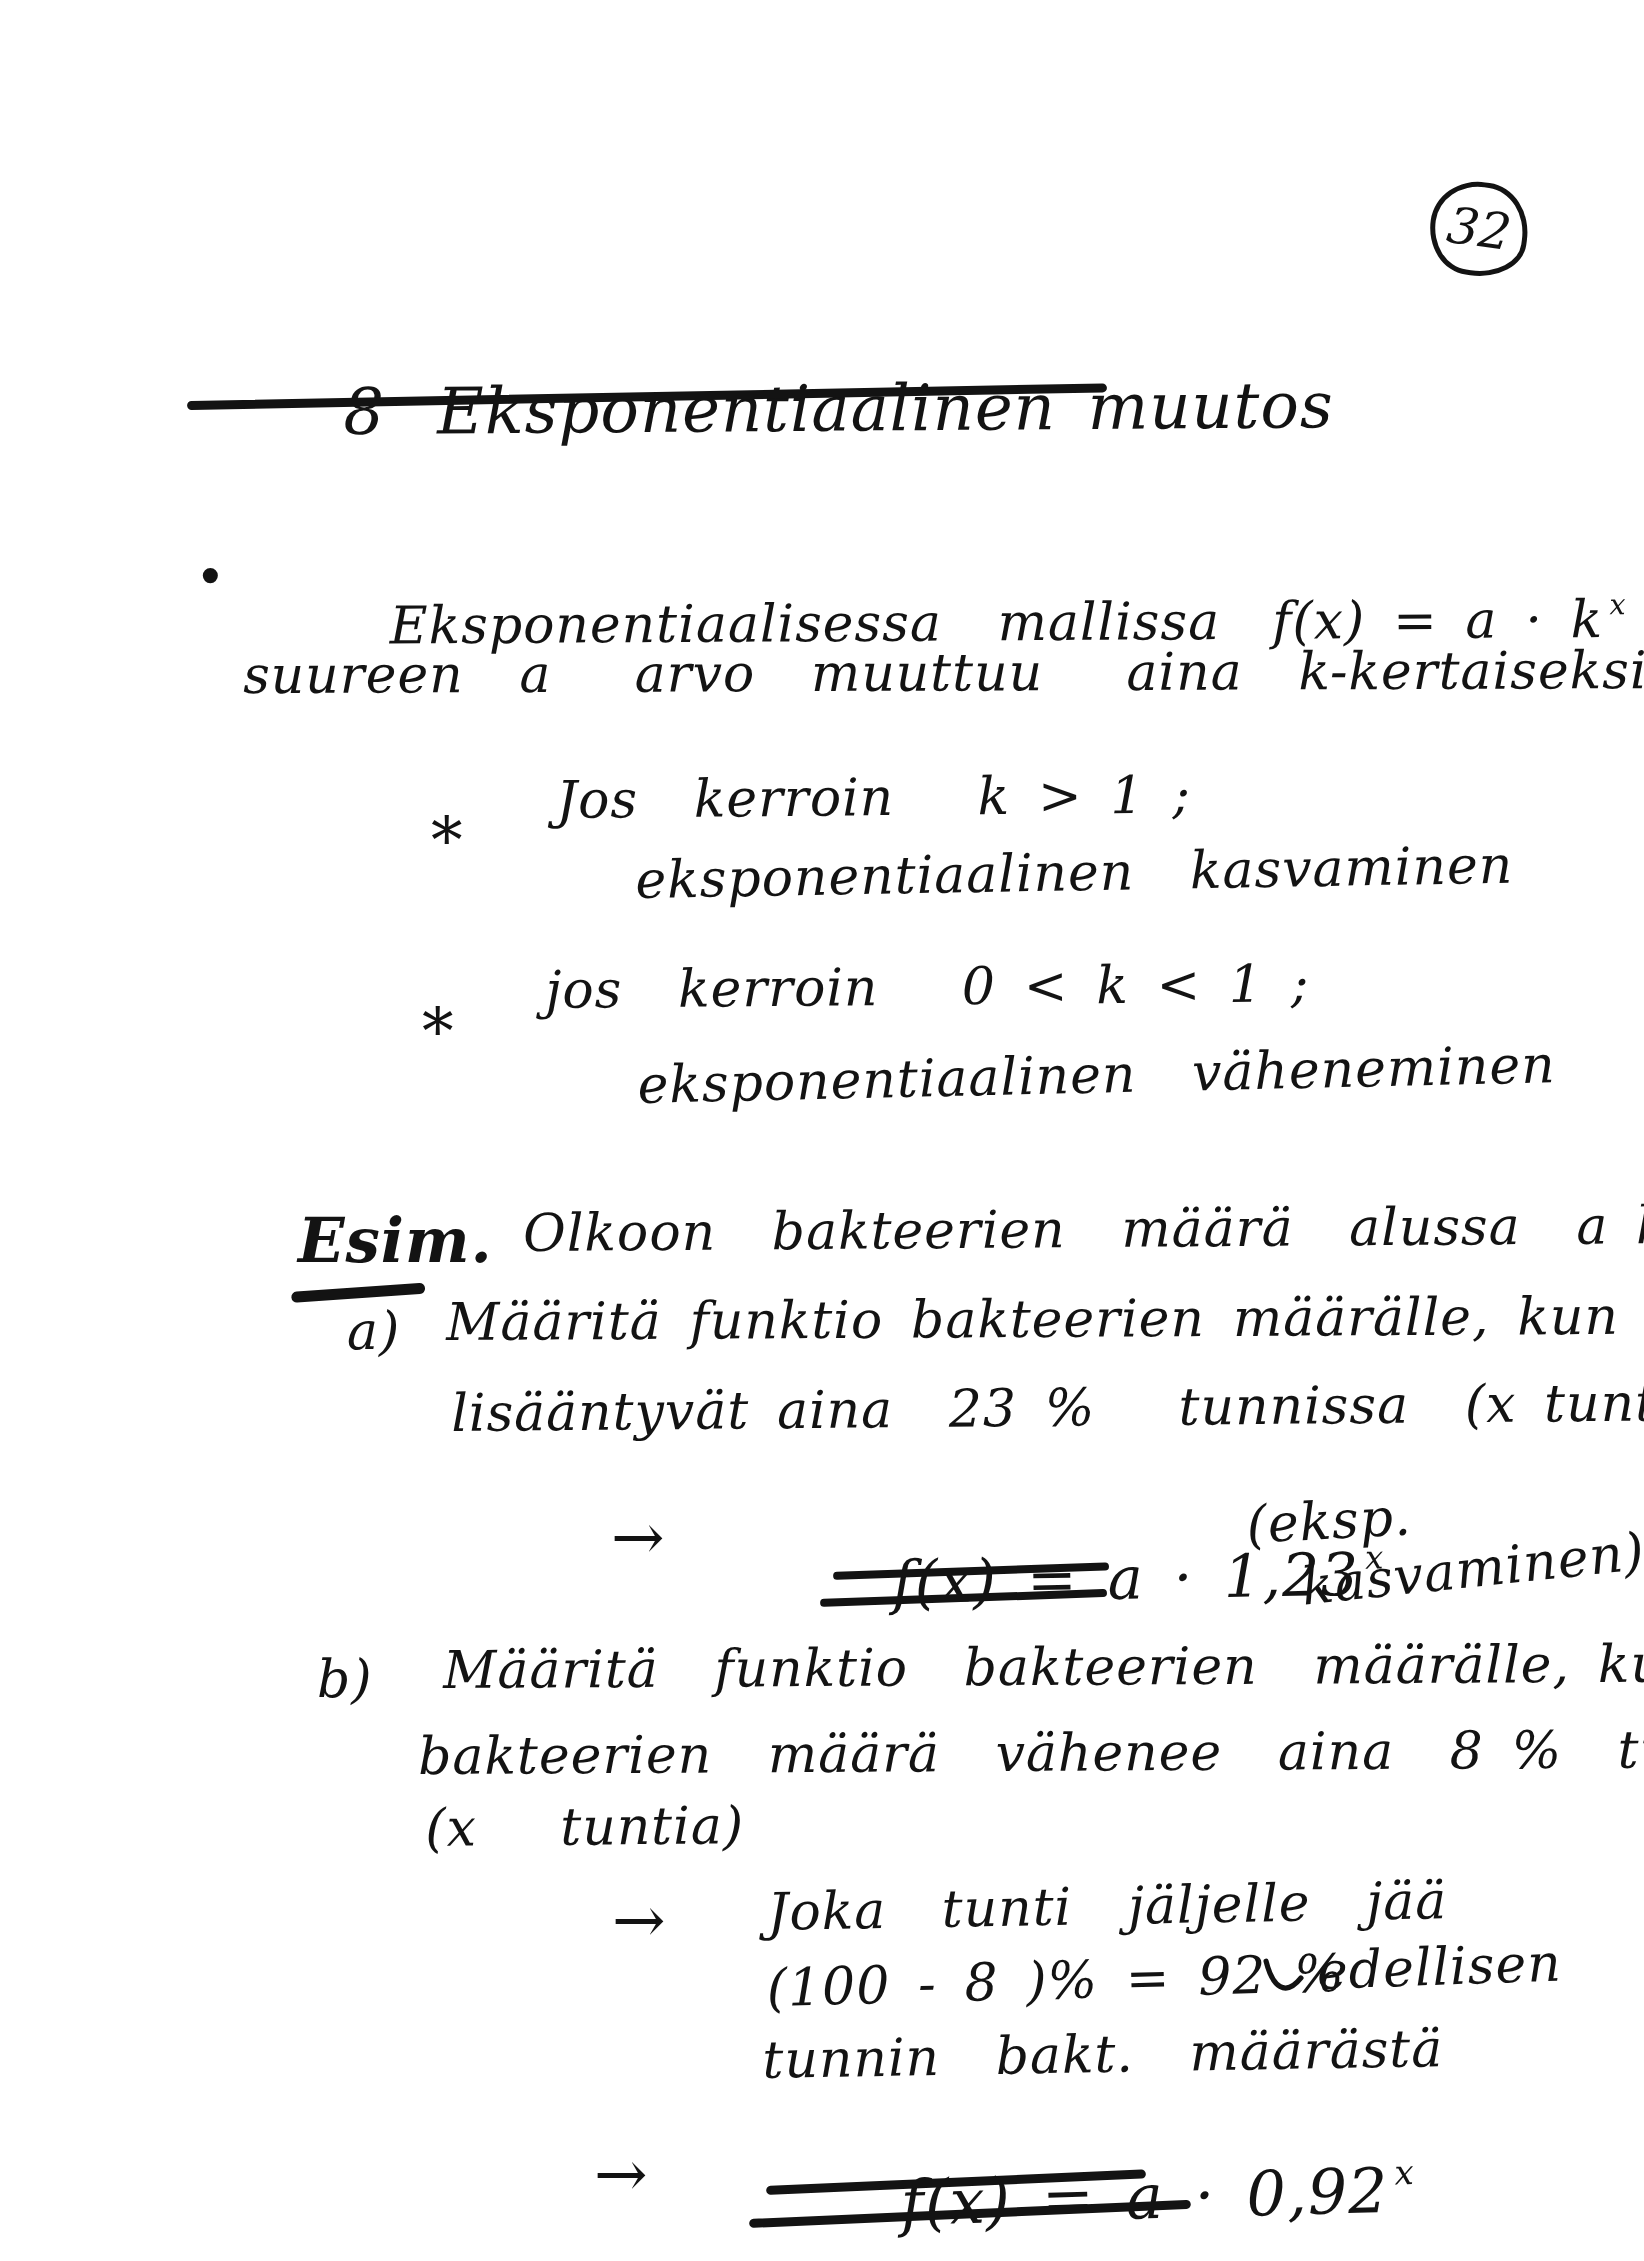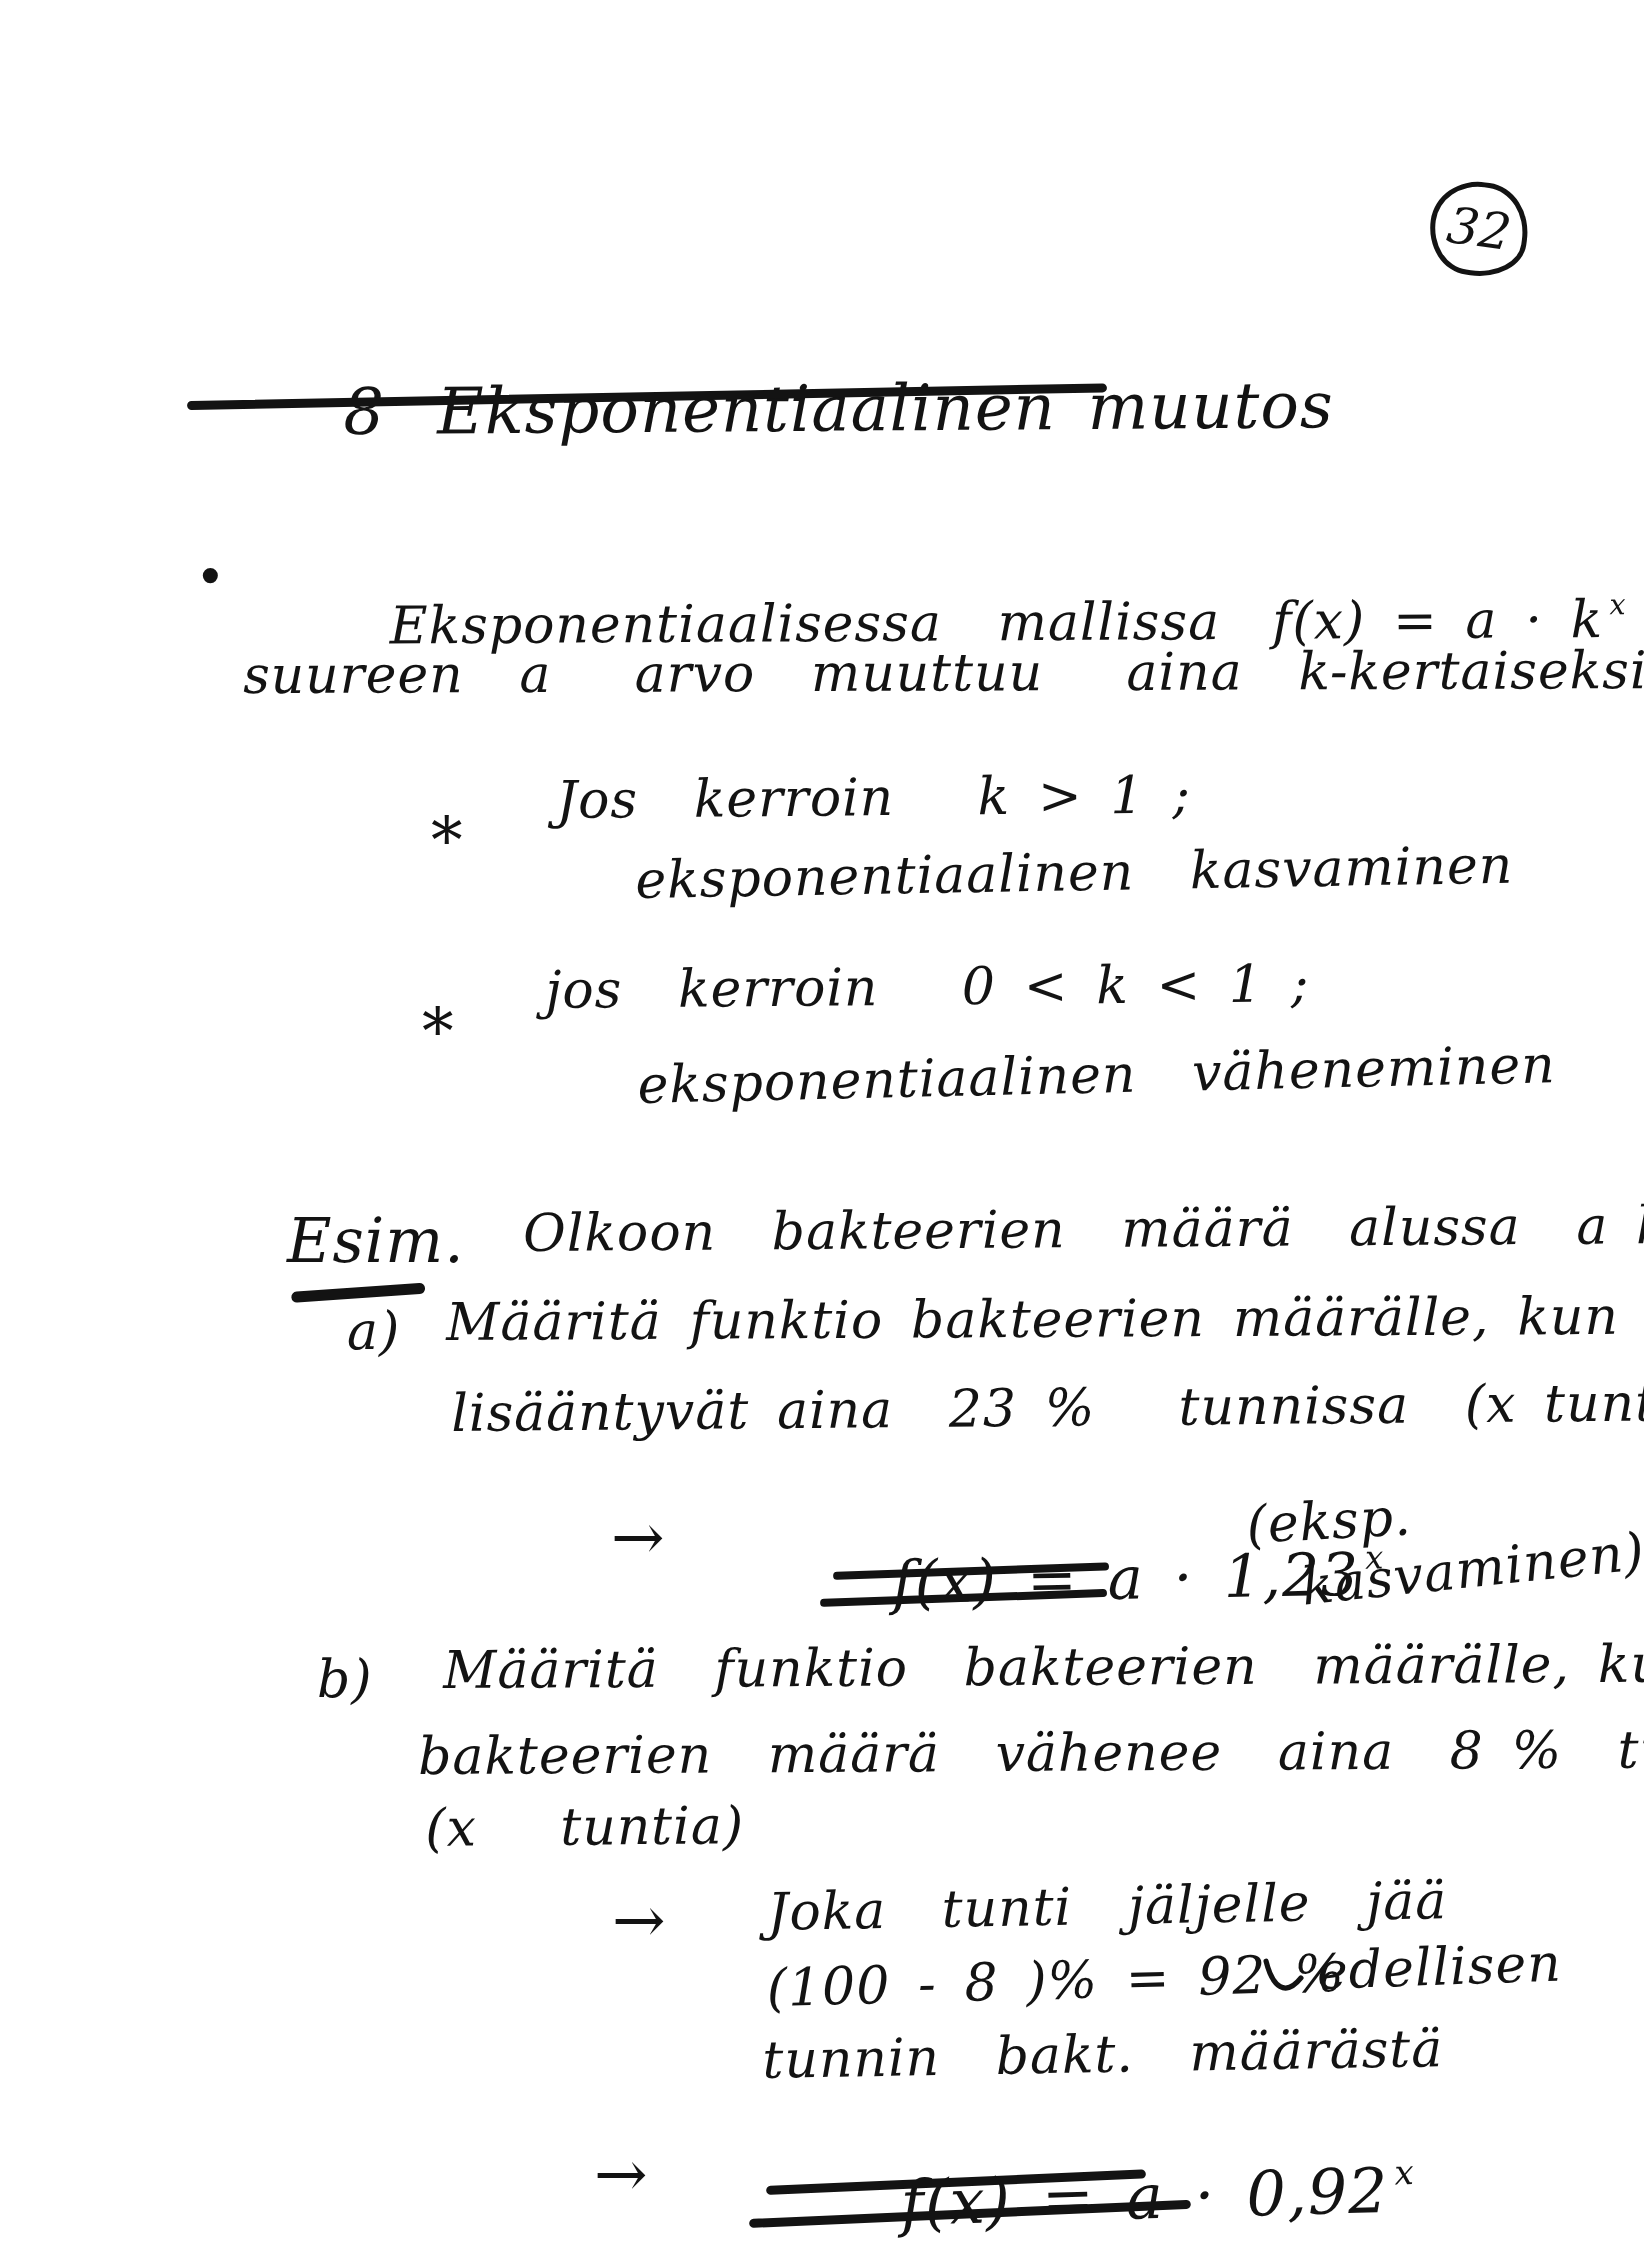--- a/index.html
+++ b/index.html
@@ -88,21 +88,21 @@
   <div class="hand fs-body" style="left:243px; top:647px; transform:rotate(-0.2deg);">suureen  a   arvo  muuttuu   aina  k-kertaiseksi</div>
 
   <span class="hand fs-marker" style="left:431px; top:807px;">*</span>
   <div class="hand fs-body" style="left:556px; top:772px; transform:rotate(-0.5deg);">Jos  kerroin   k &gt; 1 ;</div>
   <div class="hand fs-body" style="left:635px; top:852px; transform:rotate(-1deg);">eksponentiaalinen  kasvaminen</div>
 
   <span class="hand fs-marker" style="left:422px; top:998px;">*</span>
   <div class="hand fs-body" style="left:545px; top:962px; transform:rotate(-0.5deg);">jos  kerroin   0 &lt; k &lt; 1 ;</div>
   <div class="hand fs-body" style="left:637px; top:1057px; transform:rotate(-1.3deg);">eksponentiaalinen  väheneminen</div>
 
-  <div class="hand fs-label" style="left:287px; top:1207px;">Esim.</div>
+  <div class="hand fs-label" style="left:298px; top:1207px;font-weight:bold;">Esim.</div>
   <div class="stroke" style="left:291px; top:1292px; width:134px; height:11px; transform:rotate(-4deg);"></div>
   <div class="hand fs-body" style="left:523px; top:1205px; transform:rotate(-0.4deg);">Olkoon  bakteerien  määrä  alussa  a kpl</div>
 
   <span class="hand fs-body" style="left:347px; top:1303px;">a)</span>
   <div class="hand fs-body" style="left:446px; top:1294px; transform:rotate(-0.3deg);">Määritä funktio bakteerien määrälle, kun  ne</div>
   <div class="hand fs-body" style="left:451px; top:1385px; transform:rotate(-0.5deg);">lisääntyvät aina  23 %   tunnissa  (x tuntia)</div>
 
   <span class="hand fs-arrow" style="left:611px; top:1502px;">→</span>
   <div class="hand fs-formula" style="left:770px; top:1488px; transform:rotate(-1deg);">
     <span>f(x) = a · 1,23</span><span class="exp">x</span>

